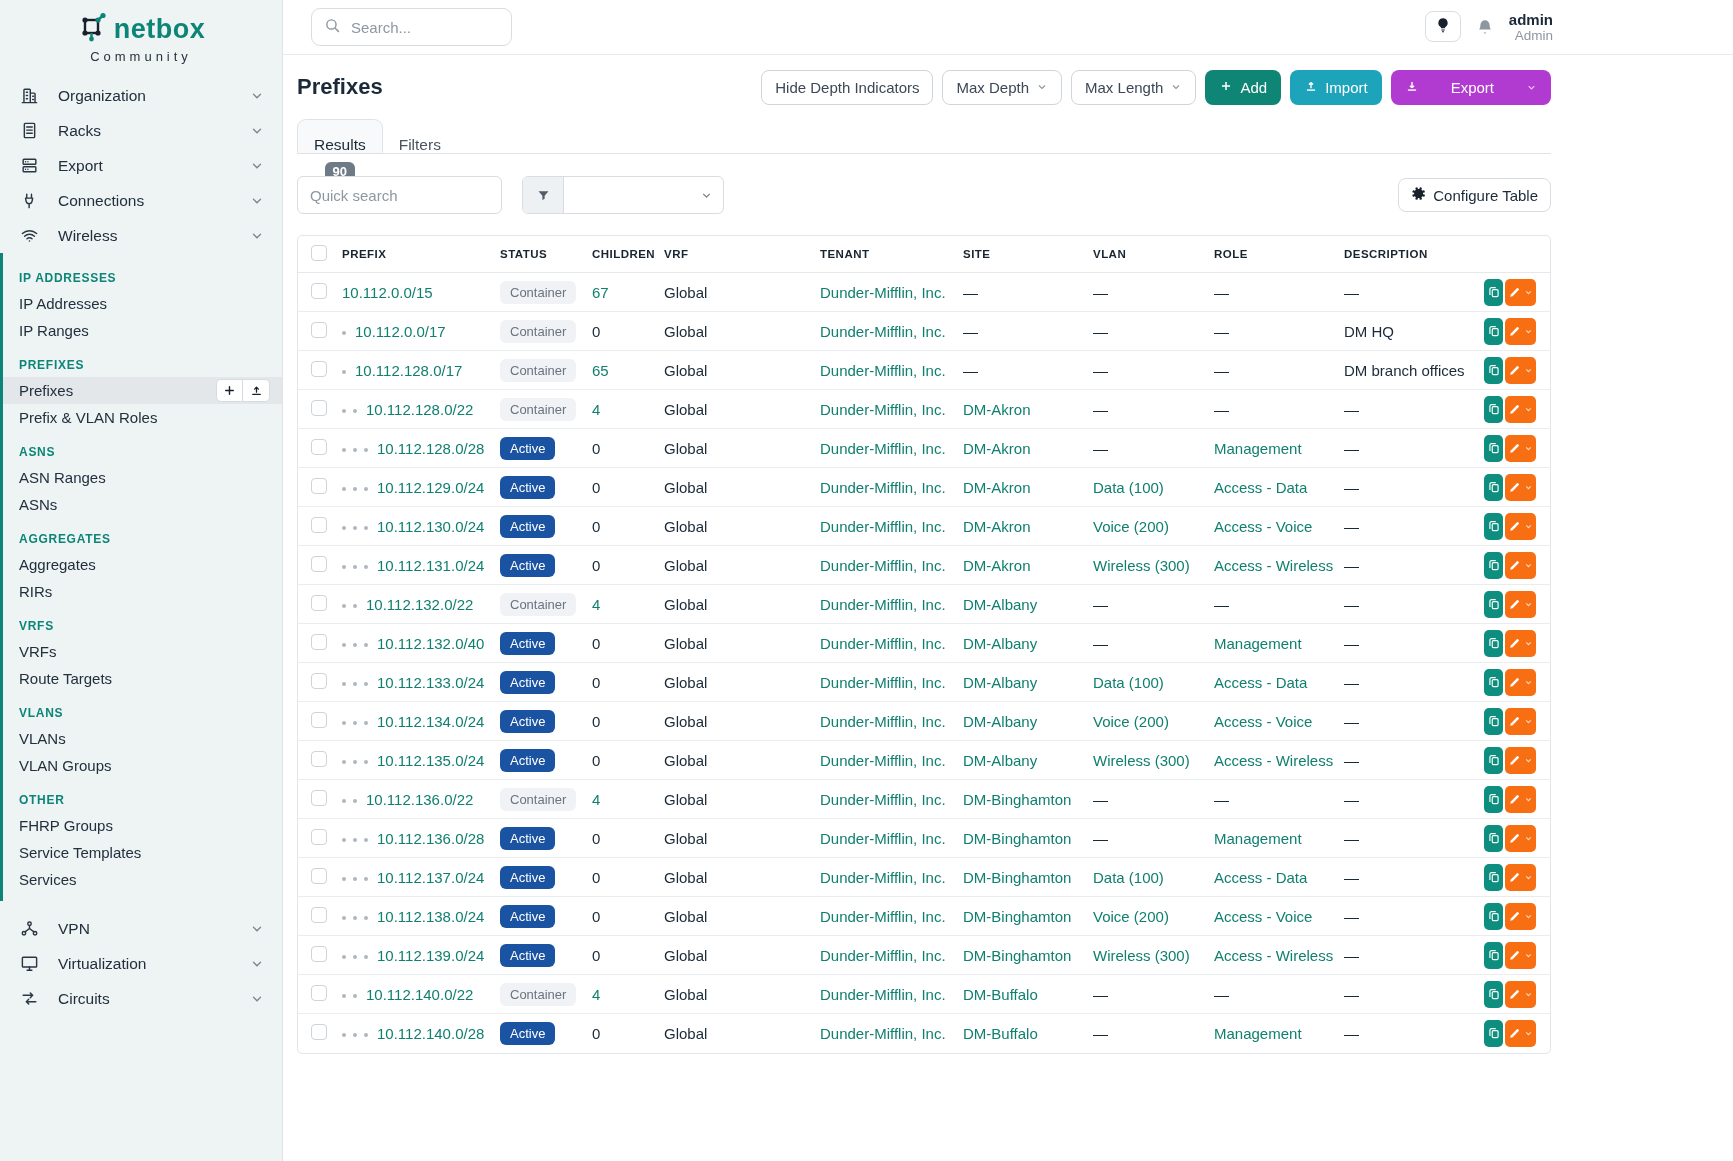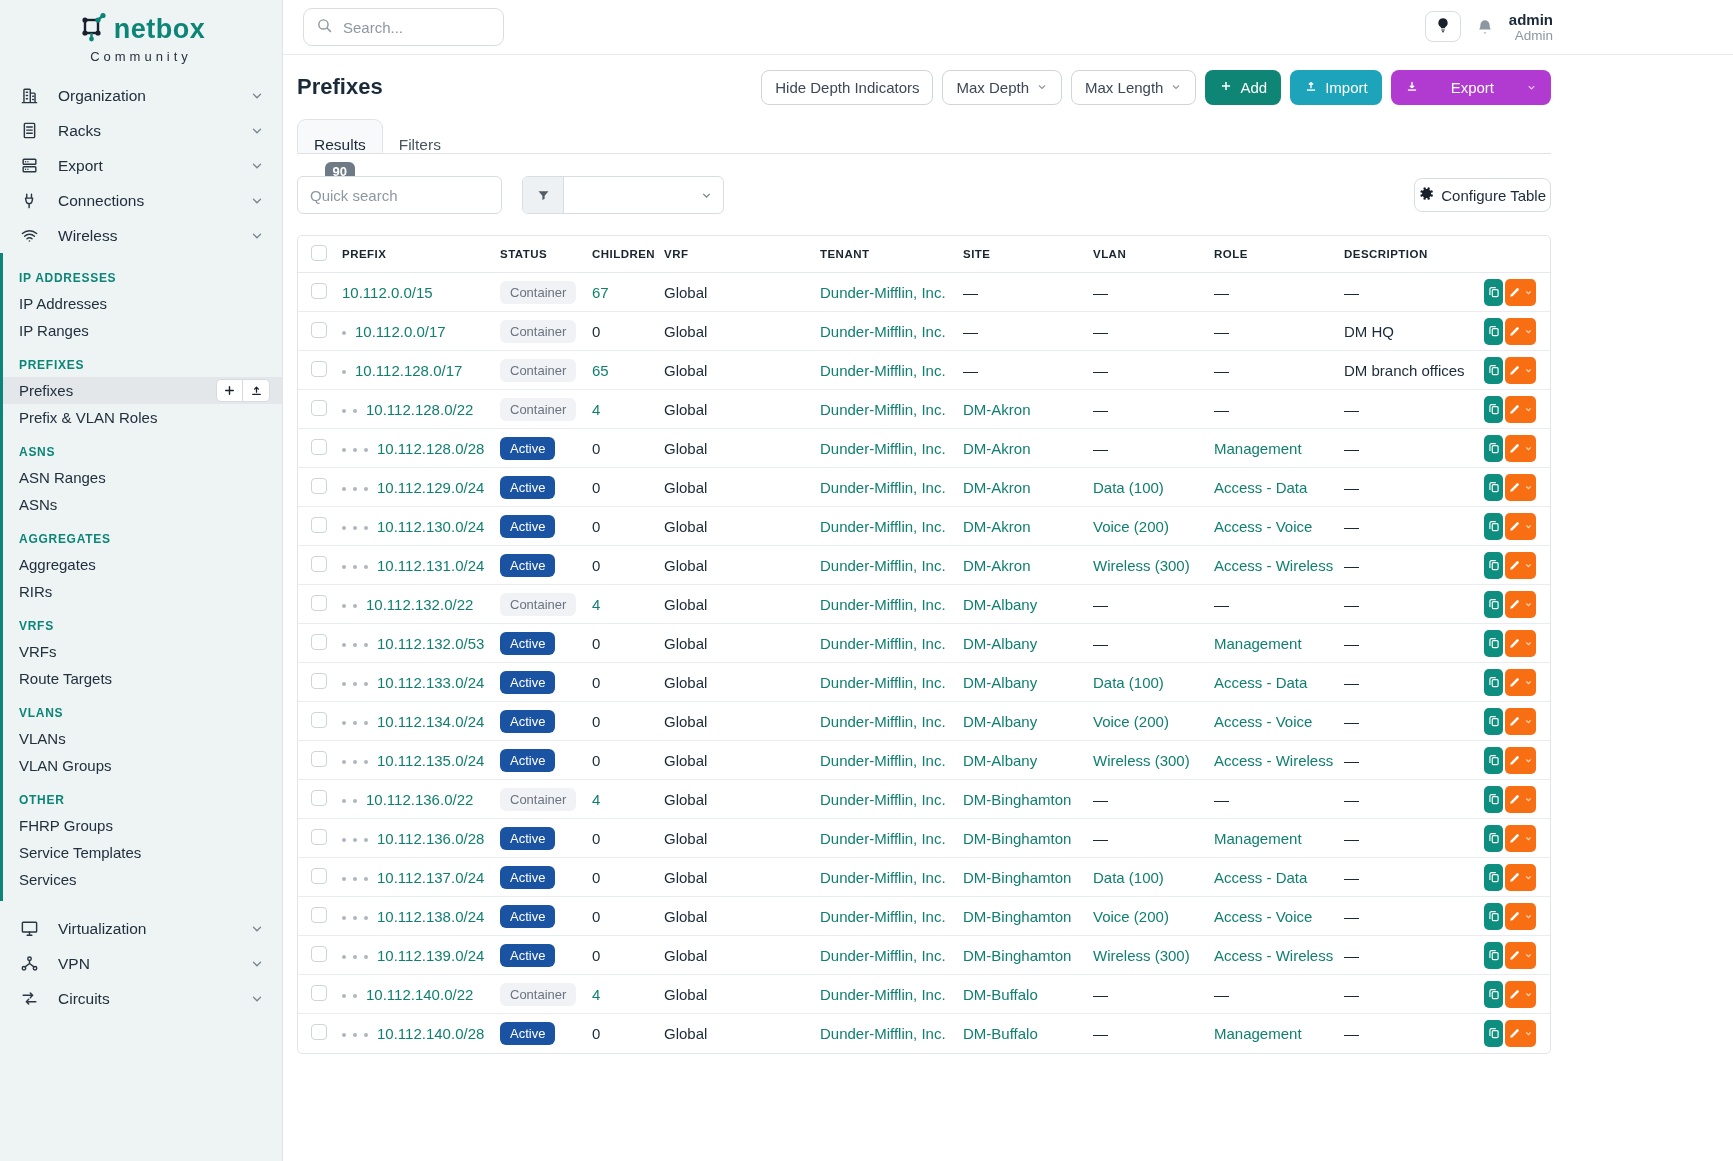--- a/index.html
+++ b/index.html
@@ -33,21 +33,21 @@
     font-size:15px; color:#22303e; cursor:pointer; position:relative; }
   .sub-item.active { background:#e3e7ea; }
   .sub-actions { margin-left:auto; margin-right:12px; display:flex; }
   .mini-btn { width:27px; height:23px; background:#fff; border:1px solid #d6dbe0;
     display:flex; align-items:center; justify-content:center; color:#1b2a38; cursor:pointer; }
   .mini-btn:first-child { border-radius:5px 0 0 5px; }
   .mini-btn:last-child { border-radius:0 5px 5px 0; border-left:none; }
   .nav-bottom { margin-top:10px; }
 
   
-  .topbar { height:55px; display:flex; align-items:center; padding:0 16px 0 20px;
+  .topbar { height:55px; display:flex; align-items:center; padding:0 16px 0 28px;
     border-bottom:1px solid #e7eaee; }
   .search-box { width:201px; height:38px; border:1px solid #d8dde2; border-radius:9px;
     display:flex; align-items:center; padding:0 12px; color:#8d97a2; background:#fff; }
   .search-box .ph { font-size:15px; margin-left:10px; color:#8d97a2; }
   .top-right { margin-left:auto; display:flex; align-items:center; gap:14px; margin-right:164px; }
   .bulb-btn { width:36px; height:31px; border:1px solid #d8dde2; border-radius:8px;
     background:#fff; display:flex; align-items:center; justify-content:center; cursor:pointer; color:#1b2a38; }
   .bell { color:#8d97a2; display:flex; cursor:pointer; }
   .user-block { text-align:right; line-height:1.15; }
   .user-name { font-size:15px; font-weight:700; color:#1b2a38; }
@@ -79,21 +79,21 @@
   .controls { display:flex; align-items:center; margin-top:22px; }
   .quick-search { width:205px; height:38px; border:1px solid #d8dde2; border-radius:6px;
     display:flex; align-items:center; padding:0 12px; font-size:15px; color:#8d97a2; background:#fff; }
   .filter-group { display:flex; margin-left:20px; height:38px; width:202px;
     border:1px solid #d8dde2; border-radius:6px; overflow:hidden; background:#fff; }
   .filter-icon-box { width:41px; background:#eef1f4; border-right:1px solid #d8dde2;
     display:flex; align-items:center; justify-content:center; color:#515c67; }
   .filter-select { flex:1; display:flex; align-items:center; justify-content:flex-end;
     padding-right:10px; color:#7a828c; cursor:pointer; }
   .configure-btn { margin-left:auto; height:34px; background:#fff; border:1px solid #d8dde2;
-    border-radius:8px; display:inline-flex; align-items:center; gap:7px; padding:0 4px;
+    border-radius:8px; display:inline-flex; align-items:center; gap:7px; padding:0 12px;
     font-size:15px; color:#1b2a38; cursor:pointer; }
 
   
   .card { margin-top:21px; border:1px solid #e2e6ea; border-radius:5px; background:#fff;
     width:1254px; overflow:hidden; }
   table { border-collapse:collapse; width:100%; table-layout:fixed; }
   th { font-size:11.5px; font-weight:700; letter-spacing:.04em; text-align:left;
     padding:9px 8px 9px 0; color:#18242f; border-bottom:1px solid #e5e9ed; }
   td { font-size:15px; padding:0 8px 0 0; height:39px; border-bottom:1px solid #e9edf0; }
   tr:last-child td { border-bottom:none; }
@@ -281,41 +281,41 @@
           <div class="sub-item">
             <span>Services</span>
           </div>
         </div>
     </div>
 
     <div class="nav-bottom" id="nav-bottom">
         <div class="nav-bot-item">
           <span class="nico">
             <svg width="19" height="19" viewBox="0 0 24 24" fill="none" stroke="currentColor" stroke-width="1.8" stroke-linecap="round" stroke-linejoin="round">
-              <rect x="3" y="4" width="18" height="12.5" rx="1"></rect>
-              <path d="M9 20.5h6M12 16.5v4"></path>
-            </svg>
-          </span>
-    <span>Virtualization</span>
-    <span class="chev">
-            <svg width="14" height="14" viewBox="0 0 24 24" fill="none" stroke="currentColor" stroke-width="2.2" stroke-linecap="round">
-              <path d="M6 9l6 6 6-6"></path>
-            </svg>
-          </span>
-        </div>
-        <div class="nav-bot-item">
-          <span class="nico">
-            <svg width="19" height="19" viewBox="0 0 24 24" fill="none" stroke="currentColor" stroke-width="1.8" stroke-linecap="round" stroke-linejoin="round">
               <circle cx="12" cy="6" r="2.2"></circle>
               <circle cx="5" cy="18" r="2.2"></circle>
               <circle cx="19" cy="18" r="2.2"></circle>
               <path d="M12 8.2V12m0 0l-5.6 4.3M12 12l5.6 4.3"></path>
             </svg>
           </span>
     <span>VPN</span>
+    <span class="chev">
+            <svg width="14" height="14" viewBox="0 0 24 24" fill="none" stroke="currentColor" stroke-width="2.2" stroke-linecap="round">
+              <path d="M6 9l6 6 6-6"></path>
+            </svg>
+          </span>
+        </div>
+        <div class="nav-bot-item">
+          <span class="nico">
+            <svg width="19" height="19" viewBox="0 0 24 24" fill="none" stroke="currentColor" stroke-width="1.8" stroke-linecap="round" stroke-linejoin="round">
+              <rect x="3" y="4" width="18" height="12.5" rx="1"></rect>
+              <path d="M9 20.5h6M12 16.5v4"></path>
+            </svg>
+          </span>
+    <span>Virtualization</span>
     <span class="chev">
             <svg width="14" height="14" viewBox="0 0 24 24" fill="none" stroke="currentColor" stroke-width="2.2" stroke-linecap="round">
               <path d="M6 9l6 6 6-6"></path>
             </svg>
           </span>
         </div>
         <div class="nav-bot-item">
           <span class="nico">
             <svg width="19" height="19" viewBox="0 0 24 24" fill="none" stroke="currentColor" stroke-width="1.8" stroke-linecap="round" stroke-linejoin="round">
               <path d="M4 8h12m0 0l-3-3m3 3l-3 3M20 16H8m0 0l3-3m-3 3l3 3"></path>
@@ -772,21 +772,21 @@
                     </button>
     </span>
                 </td>
               </tr>
               <tr>
     <td class="cell-check"><span class="cb"></span></td>
     <td><span class="dots">
                     <span class="dot"></span>
                     <span class="dot"></span>
                     <span class="dot"></span>
-                  </span><a class="lnk">10.112.132.0/53</a></td>
+                  </span><a class="lnk">10.112.132.0/40</a></td>
     <td><span class="badge badge-active">Active</span></td>
     <td><span>0</span></td>
     <td><span>Global</span></td>
     <td><a class="lnk">Dunder-Mifflin, Inc.</a></td>
     <td><a class="lnk">DM-Albany</a></td>
     <td><span class="dash">—</span></td>
     <td><a class="lnk">Management</a></td>
     <td><span class="dash">—</span></td>
     <td>
                   <span class="actions">

